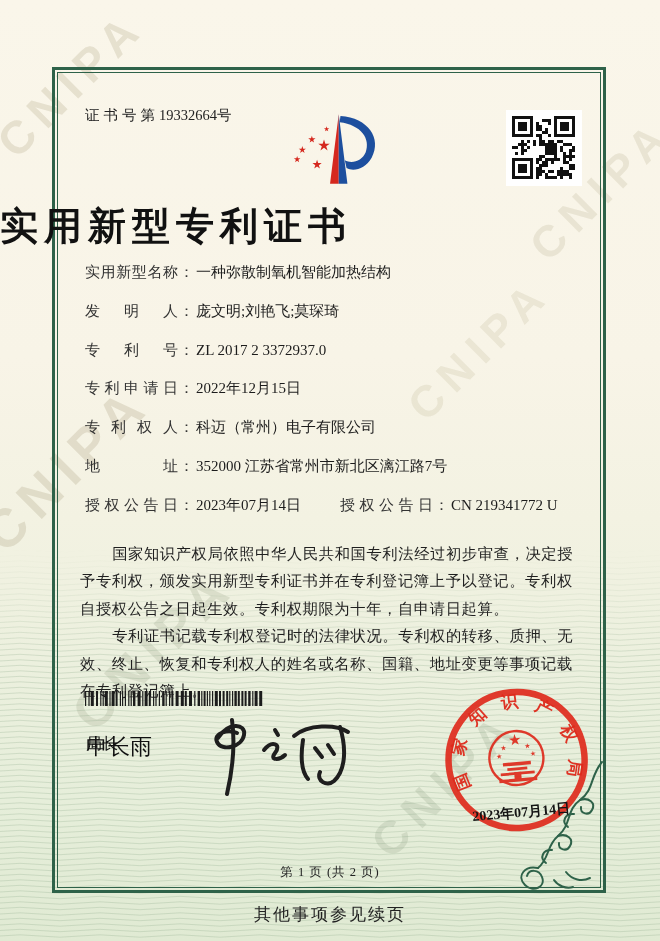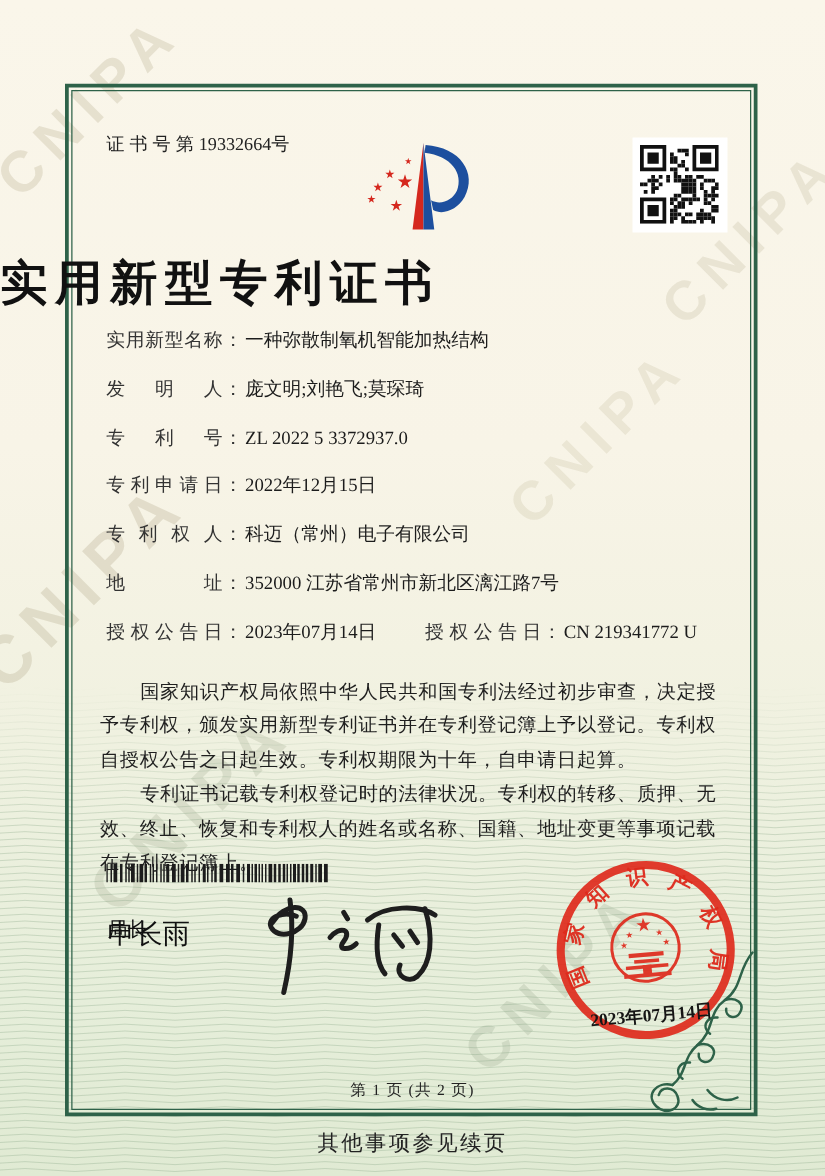--- a/index.html
+++ b/index.html
@@ -308,21 +308,21 @@
   <div class="title">实用新型专利证书</div>
 
   <div class="fields">
     <div class="row">
       <span class="lab">实用新型名称</span><span class="col">：</span><span class="val">一种弥散制氧机智能加热结构</span>
     </div>
     <div class="row">
       <span class="lab">发明人</span><span class="col">：</span><span class="val">庞文明;刘艳飞;莫琛琦</span>
     </div>
     <div class="row">
-      <span class="lab">专利号</span><span class="col">：</span><span class="val">ZL 2022 5 3372937.0</span>
+      <span class="lab">专利号</span><span class="col">：</span><span class="val">ZL 2017 2 3372937.0</span>
     </div>
     <div class="row">
       <span class="lab">专利申请日</span><span class="col">：</span><span class="val">2022年12月15日</span>
     </div>
     <div class="row">
       <span class="lab">专利权人</span><span class="col">：</span><span class="val">科迈（常州）电子有限公司</span>
     </div>
     <div class="row">
       <span class="lab">地址</span><span class="col">：</span><span class="val">352000 江苏省常州市新北区漓江路7号</span>
     </div>

